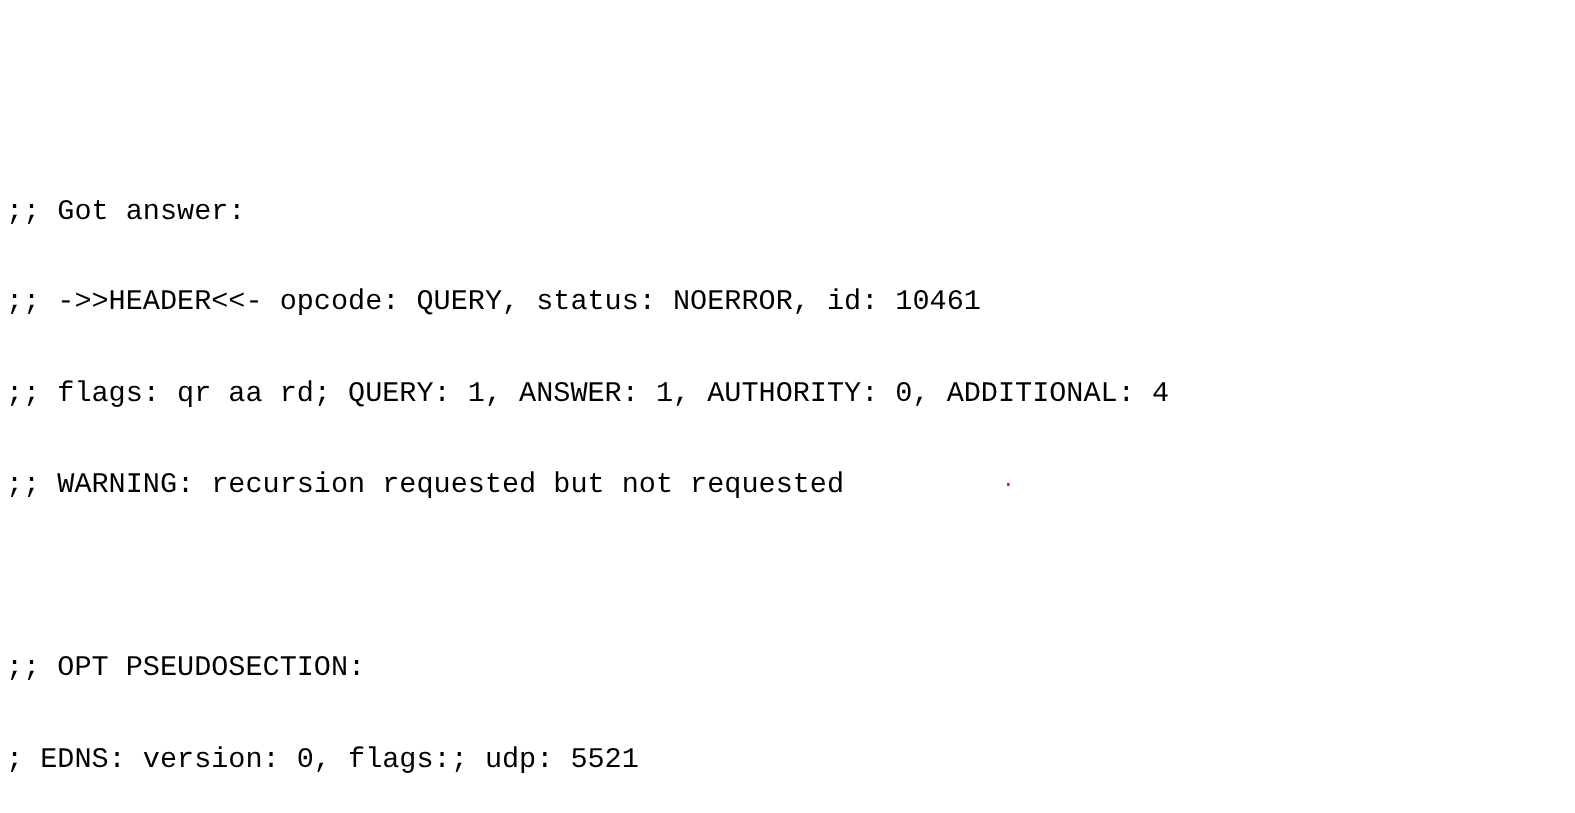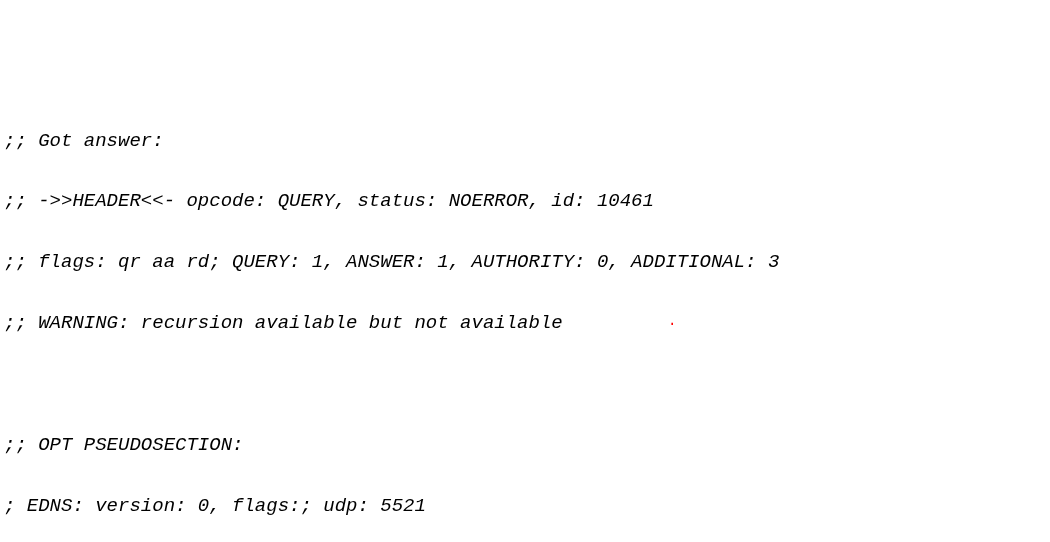--- a/index.html
+++ b/index.html
@@ -13,41 +13,40 @@
       line-height: 1.6;
       background: white;
       color: #000;
       padding: 4px;
       width: 1050px;
       white-space: pre;
       position: relative;
     }
     .line {
       display: block;
-      font-style: italic;
     }
     .blank-line {
       display: block;
       height: 31px;
     }
     .red-dot {
       color: #ff0000;
       position: absolute;
       font-size: 14px;
     }
   </style>
 </head>
 <body>
 
 
 
 <span class="line">;; Got answer:</span>
 <span class="line">;; -&gt;&gt;HEADER&lt;&lt;- opcode: QUERY, status: NOERROR, id: 10461</span>
-<span class="line">;; flags: qr aa rd; QUERY: 1, ANSWER: 1, AUTHORITY: 0, ADDITIONAL: 3</span>
-<span class="line">;; WARNING: recursion available but not available</span>
+<span class="line">;; flags: qr aa rd; QUERY: 1, ANSWER: 1, AUTHORITY: 0, ADDITIONAL: 4</span>
+<span class="line">;; WARNING: recursion requested but not requested</span>
 <span class="blank-line"></span>
 <span class="line">;; OPT PSEUDOSECTION:</span>
 <span class="line">; EDNS: version: 0, flags:; udp: 5521</span>
 
 
 
 
 <span class="red-dot" style="left:668px; top:310px;">.</span>
 
 

